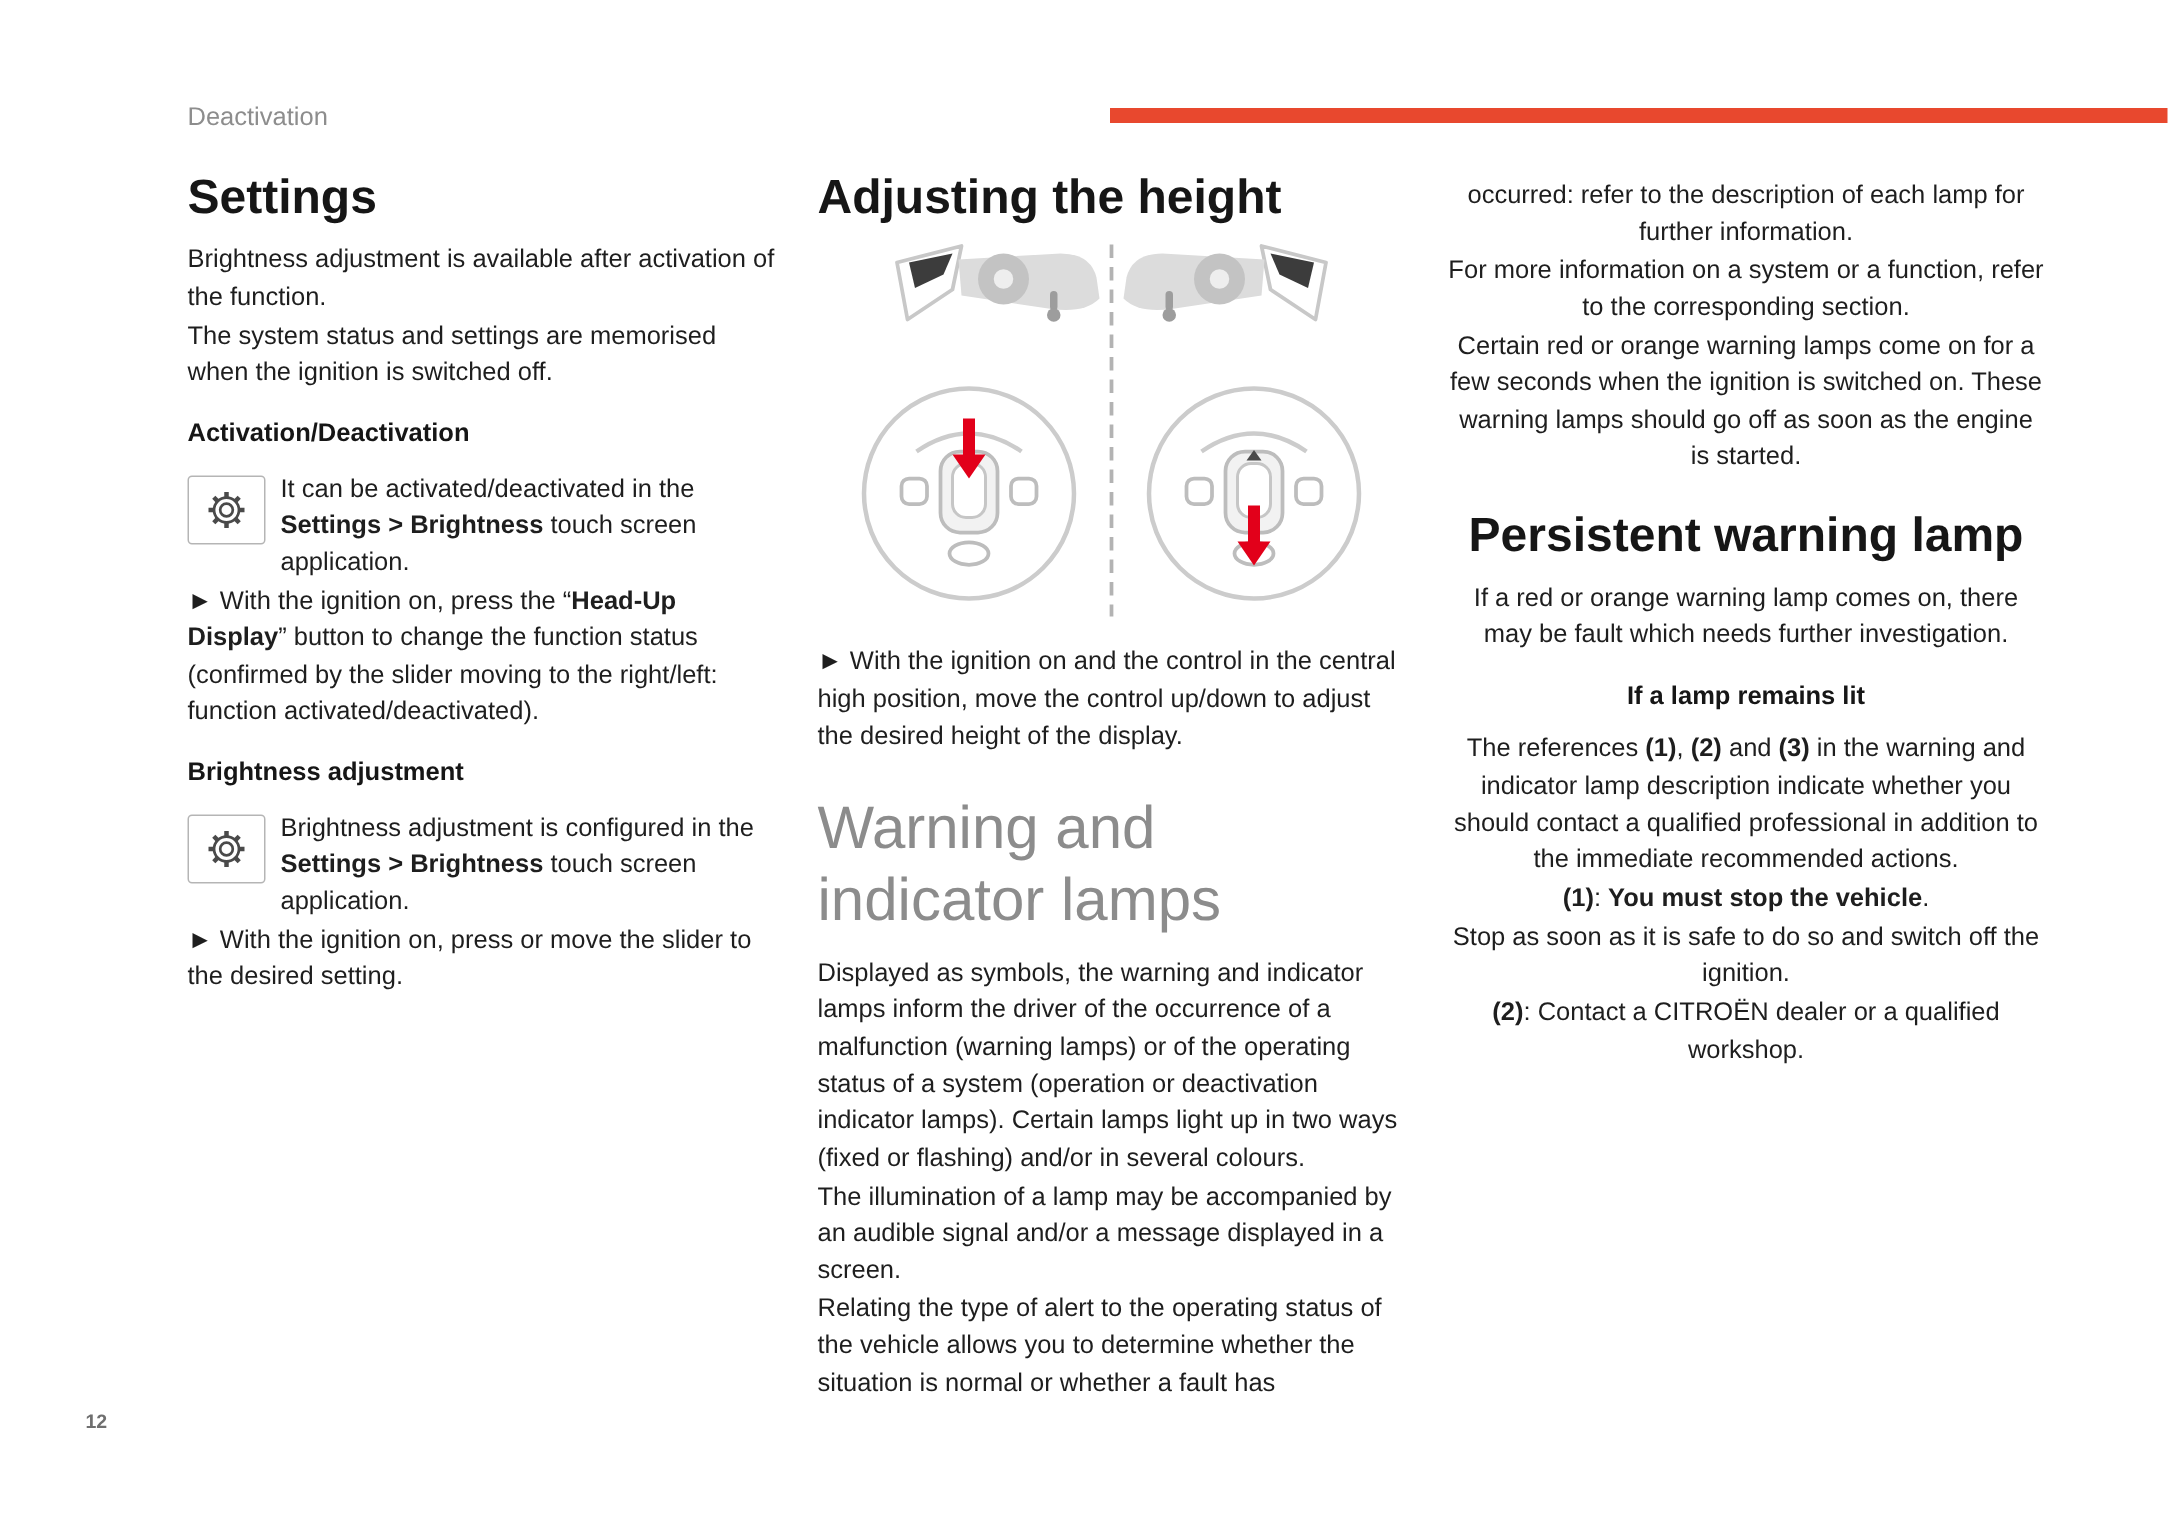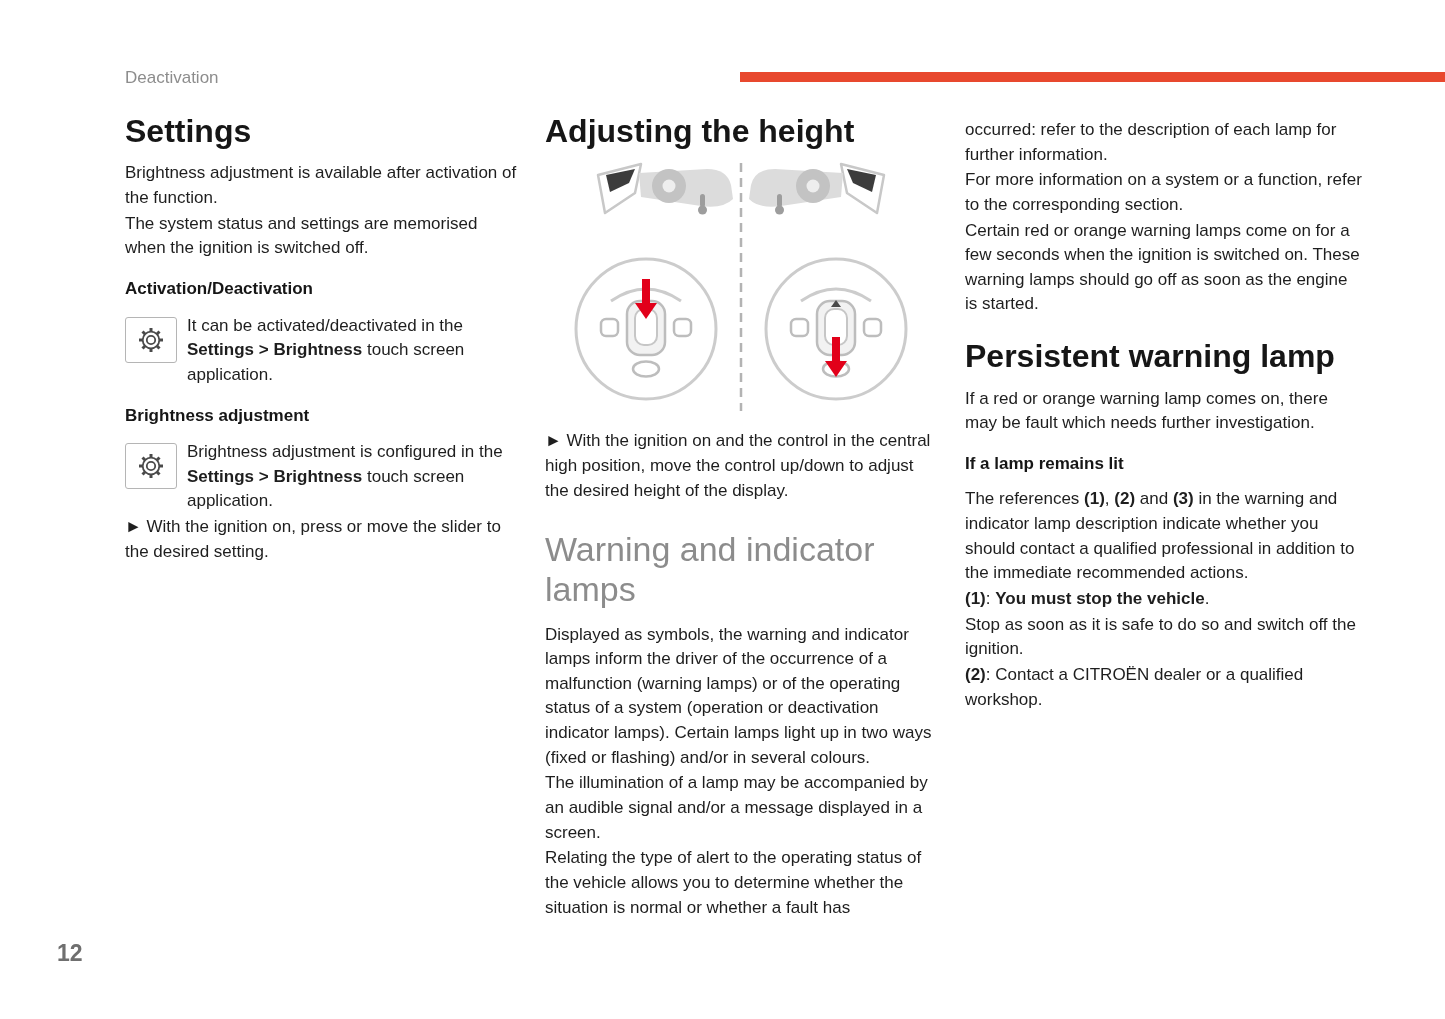--- a/index.html
+++ b/index.html
@@ -19,43 +19,43 @@
   }
   .accent-bar {
     position:absolute; left:740px; top:72px;
     width:705px; height:10px;
     background:#e8482e;
   }
 
   .col { position:absolute; top:112px; font-size:17px; line-height:1.45; color:#1e1e1e; }
   .col1 { left:125px; width:392px; }
   .col2 { left:545px; width:392px; }
-  .col3 { left:965px; width:398px; padding-top:6px; }
+  .col3 { left:965px; width:398px; padding-top:6px;text-align:center; }
 
   .doc-h1 { font-size:32px; font-weight:700; color:#161616; margin:0 0 11px 0; line-height:1.2; }
-  .section-h2 { font-size:34px; font-weight:400; color:#8c8c8c; line-height:1.18; margin:26px 0 13px 0; max-width:340px; }
+  .section-h2 { font-size:40px; font-weight:400; color:#8c8c8c; line-height:1.18; margin:26px 0 13px 0; max-width:340px; }
   .sub { font-size:17px; font-weight:700; margin:16px 0 11px 0; color:#161616; }
   .mt { margin-top:20px; }
   .col p { margin:0 0 1px 0; }
   .clear { clear:left; }
 
   .icon-para { margin:12px 0 1px 0; }
   .gear-box {
     float:left; width:52px; height:46px;
     border:1px solid #b5b5b5; border-radius:3px;
     display:flex; align-items:center; justify-content:center;
     margin:3px 10px 2px 0; background:#ffffff;
   }
 
   .illustration { margin:6px 0 16px 0; }
   .illustration svg { display:block; margin:0 auto; }
 
   .page-number {
     position:absolute; left:57px; top:940px;
-    font-size:23px; font-weight:700; color:#6f6f6f;
+    font-size:13px; font-weight:700; color:#6f6f6f;
   }
 </style>
 </head>
 <body>
 
 <div class="page">
 
   <div class="header-label">Deactivation</div>
   <div class="accent-bar" style="background: rgb(232, 72, 46);"></div>
 
@@ -76,20 +76,21 @@
             <line x1="15" y1="3" x2="15" y2="6.8" transform="rotate(90 15 15)"></line>
             <line x1="15" y1="3" x2="15" y2="6.8" transform="rotate(135 15 15)"></line>
             <line x1="15" y1="3" x2="15" y2="6.8" transform="rotate(180 15 15)"></line>
             <line x1="15" y1="3" x2="15" y2="6.8" transform="rotate(225 15 15)"></line>
             <line x1="15" y1="3" x2="15" y2="6.8" transform="rotate(270 15 15)"></line>
             <line x1="15" y1="3" x2="15" y2="6.8" transform="rotate(315 15 15)"></line>
           </g>
         </svg>
       </span><span>It can be activated/deactivated in the </span><b>Settings &gt; Brightness</b><span> touch screen application.</span>
     </div>
+    <p class="clear"><span>► With the ignition on, press the “</span><b>Head-Up Display</b><span>” button to change the function status (confirmed by the slider moving to the right/left: function activated/deactivated).</span></p>
 
     <h3 class="sub">Brightness adjustment</h3>
     <div class="icon-para">
       <span class="gear-box">
         <svg width="30" height="30" viewBox="0 0 30 30" aria-hidden="true">
           <circle cx="15" cy="15" r="4.2" fill="none" stroke="#4a4a4a" stroke-width="1.8"></circle>
           <circle cx="15" cy="15" r="8.3" fill="none" stroke="#4a4a4a" stroke-width="1.8"></circle>
           <g stroke="#4a4a4a" stroke-width="3">
             <line x1="15" y1="3" x2="15" y2="6.8"></line>
             <line x1="15" y1="3" x2="15" y2="6.8" transform="rotate(45 15 15)"></line>

